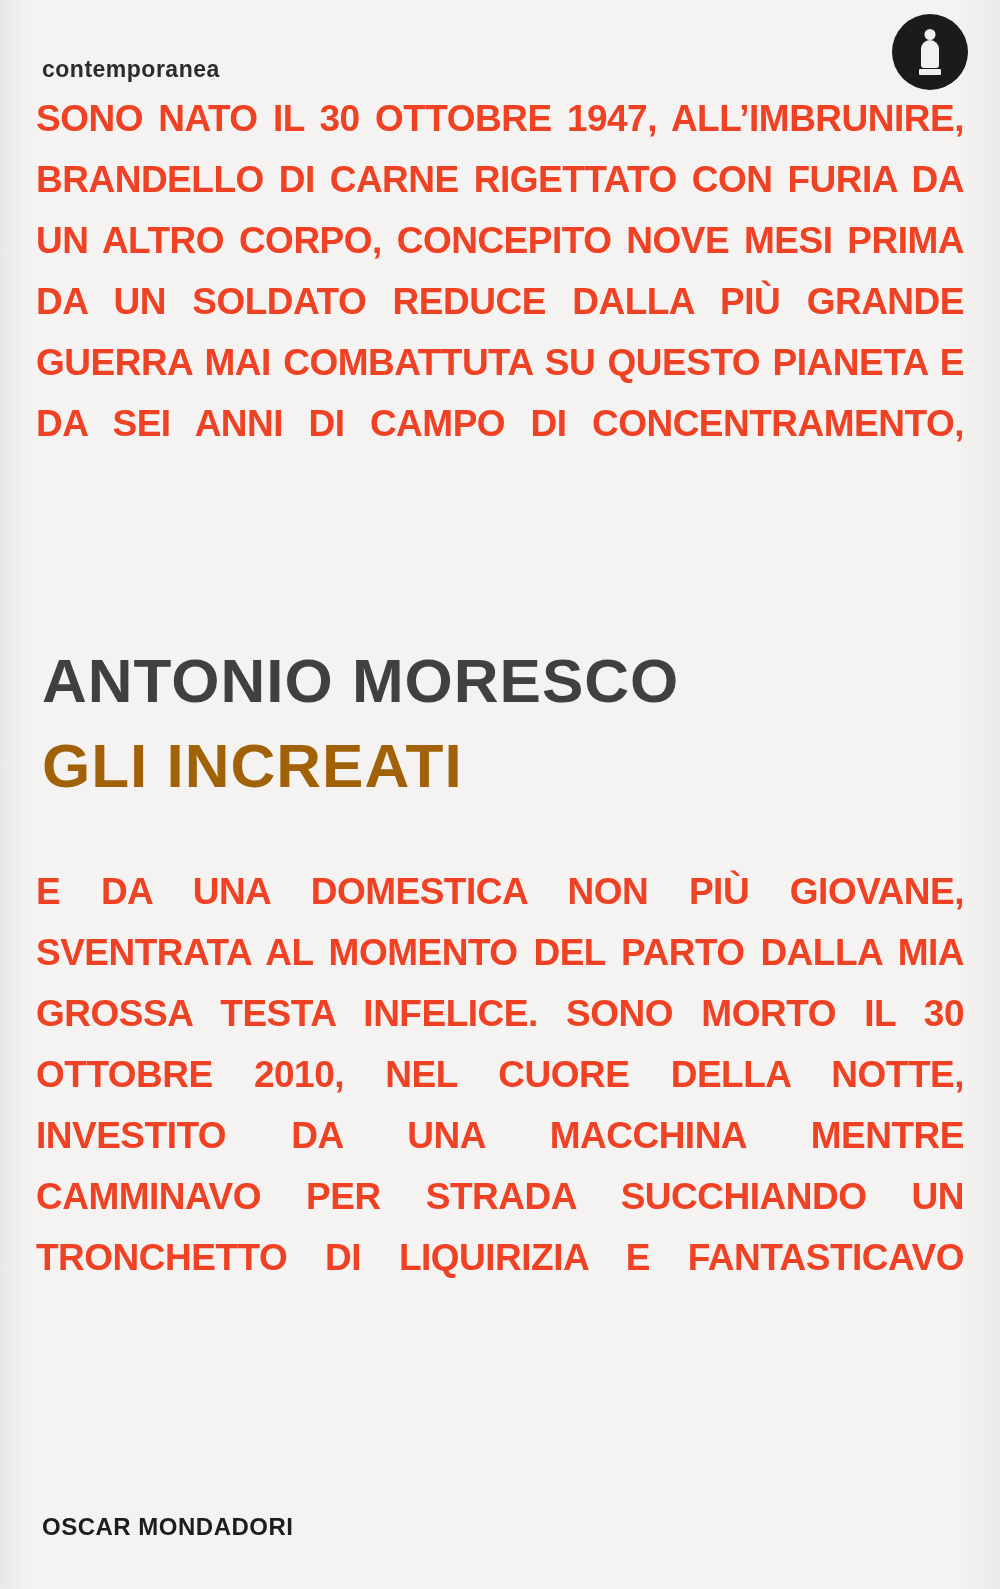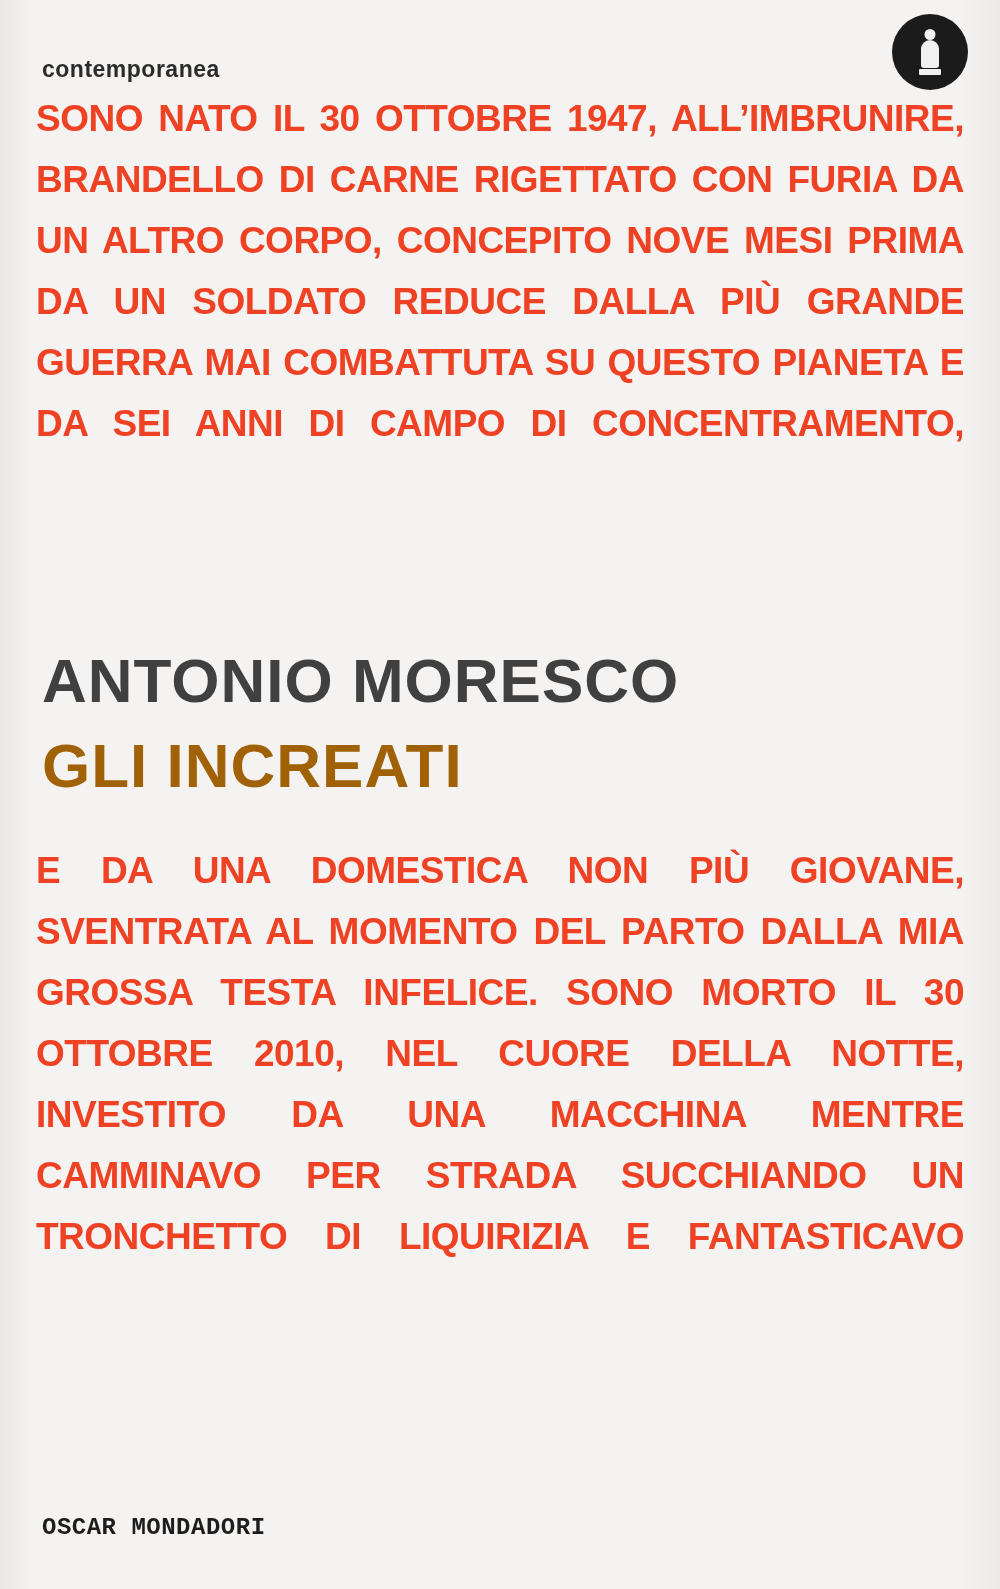--- a/index.html
+++ b/index.html
@@ -95,21 +95,21 @@
     font-weight: 700;
     font-size: 37px;
     line-height: 61px;
     letter-spacing: -0.5px;
     text-transform: uppercase;
     text-align: justify;
     text-align-last: justify;
     word-spacing: 1px;
   }
   .quote-top { top: 88px; }
-  .quote-bottom { top: 840px; }
+  .quote-bottom { top: 861px; }
 
   .author {
     position: absolute;
     left: 42px;
     top: 645px;
     font-size: 62px;
     font-weight: 700;
     color: #404040;
     letter-spacing: 1px;
     text-transform: uppercase;
@@ -127,21 +127,21 @@
   }
 
   .publisher {
     position: absolute;
     left: 42px;
     bottom: 48px;
     font-size: 24px;
     font-weight: 700;
     letter-spacing: 0.5px;
     color: #1d1d1d;
-    font-family: Liberation Mono, monospace;
+    font-family: Liberation Sans, sans-serif;
   }
 </style>
 </head>
 <body>
 
 <div class="cover">
 
   <div class="imprint-label">contemporanea</div>
 
   <div class="oscar-logo">

